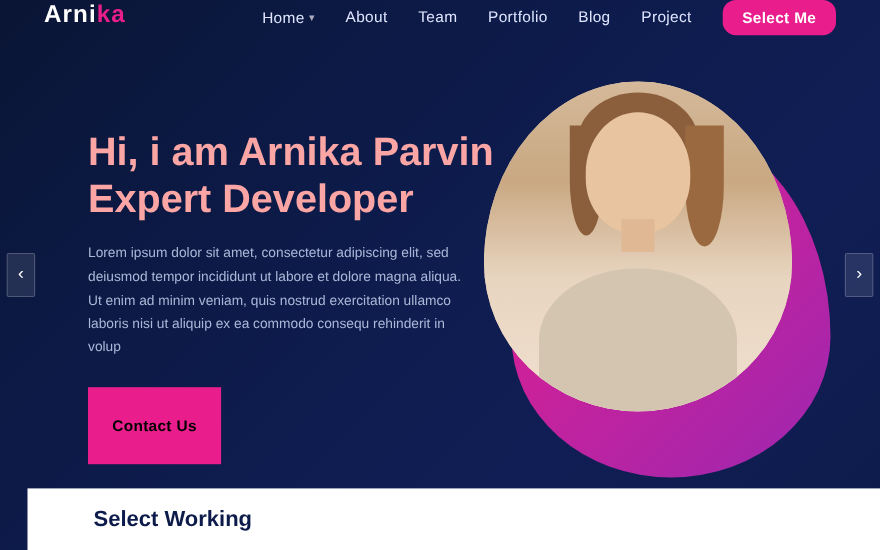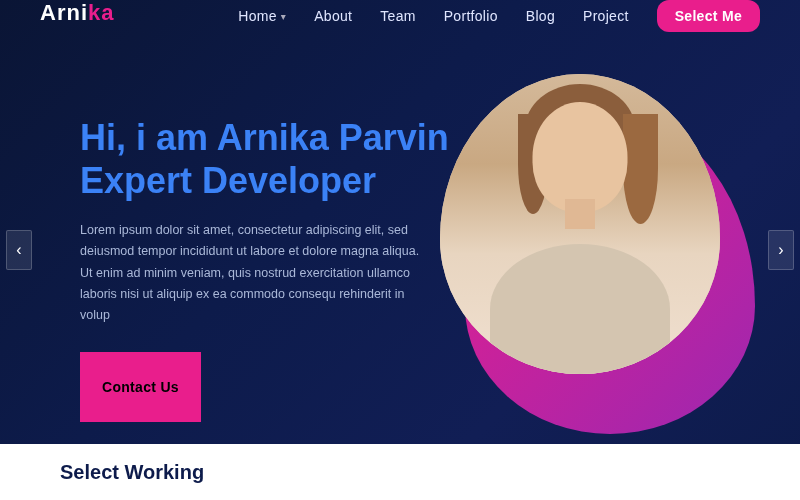--- a/index.html
+++ b/index.html
@@ -141,21 +141,21 @@
       flex: 1;
       max-width: 440px;
       padding-top: 20px;
     }
 
     .hero-title {
       font-size: 36px;
       font-weight: 800;
       line-height: 1.2;
       margin-bottom: 18px;
-      color: #3b82f6;
+      color: #fca5a5;
     }
 
     .hero-description {
       font-size: 12.5px;
       line-height: 1.7;
       color: #aab8d8;
       margin-bottom: 26px;
       max-width: 340px;
     }
 
@@ -281,20 +281,21 @@
     
     .bottom-bar {
       position: relative;
       z-index: 10;
       height: 56px;
       background: #ffffff;
       display: flex;
       align-items: center;
       justify-content: space-between;
       padding: 0 60px;
+      margin-left: 25px;
     }
 
     .bottom-bar-title {
       font-size: 20px;
       font-weight: 700;
       color: #0d1b4b;
     }
 
     .btn-view-project {
       background: #e91e8c;

